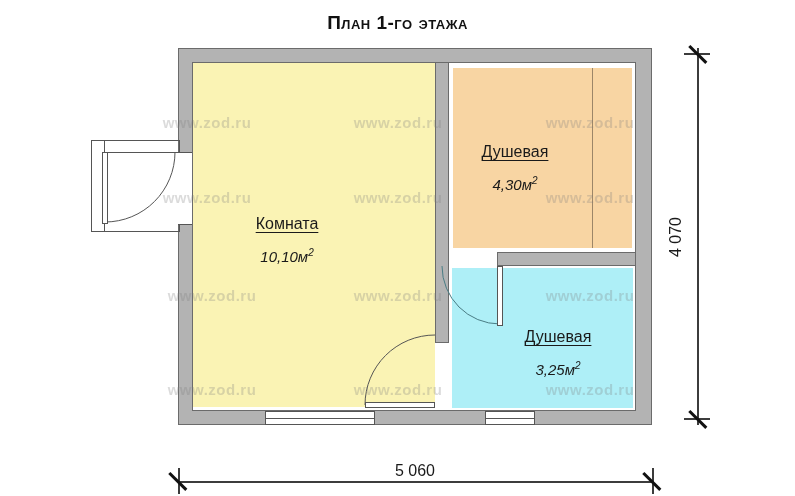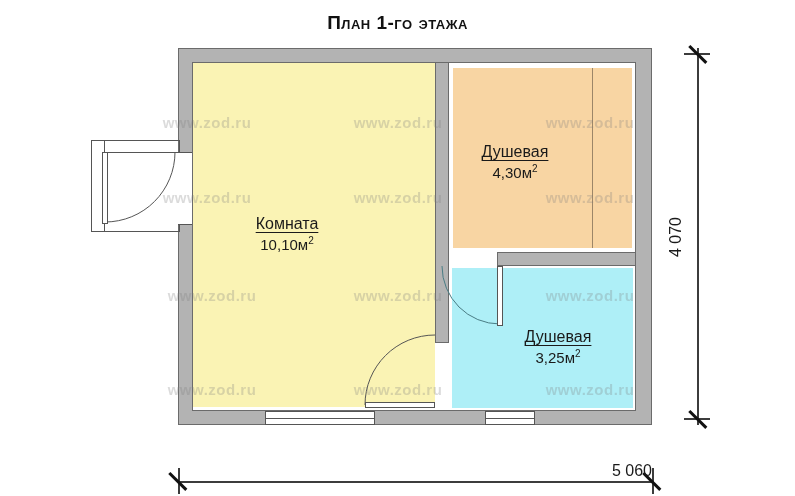--- a/index.html
+++ b/index.html
@@ -48,26 +48,26 @@
   .porch-hline{left:104px;top:152px;width:76px;height:1px;background:#555;}
 
   
   .dim-line-v{left:697px;top:48px;width:1.5px;height:377px;background:#3c3c3c;}
   .dim-line-h{left:178px;top:481px;width:474px;height:1.5px;background:#3c3c3c;}
   .dim-tick-h{width:26px;height:1.5px;background:#3c3c3c;}
   .dim-tick-v{width:1.5px;height:26px;background:#3c3c3c;}
   .dim-slash{width:24px;height:2.5px;background:#111;transform:rotate(45deg);transform-origin:center;}
   .dim-label{font-size:16px;color:#1a1a1a;white-space:nowrap;}
   .dim-label-v{left:646px;top:228px;width:60px;text-align:center;transform:rotate(-90deg);}
-  .dim-label-h{left:178px;top:462px;width:474px;text-align:right;}
+  .dim-label-h{left:178px;top:462px;width:474px;text-align:center;}
 
   
   .room-label{text-align:center;color:#1a1a1a;transform:translateX(-50%);z-index:6;}
   .room-label .rname{font-size:16px;text-decoration:underline;text-underline-offset:3px;}
-  .room-label .rarea{font-size:15px;margin-top:2px;}
+  .room-label .rarea{font-size:15px;margin-top:14px;font-style:italic;}
   .room-label sup{font-size:10px;}
   .lbl-komnata{left:287px;top:215px;}
   .lbl-parnaya{left:515px;top:143px;}
   .lbl-dushevaya{left:558px;top:328px;}
 
   
   .wm{position:absolute;transform:translate(-50%,-50%);font-size:15px;font-weight:700;
       letter-spacing:.5px;color:rgba(125,125,125,.28);z-index:5;white-space:nowrap;
       pointer-events:none;text-align:center;}
 

